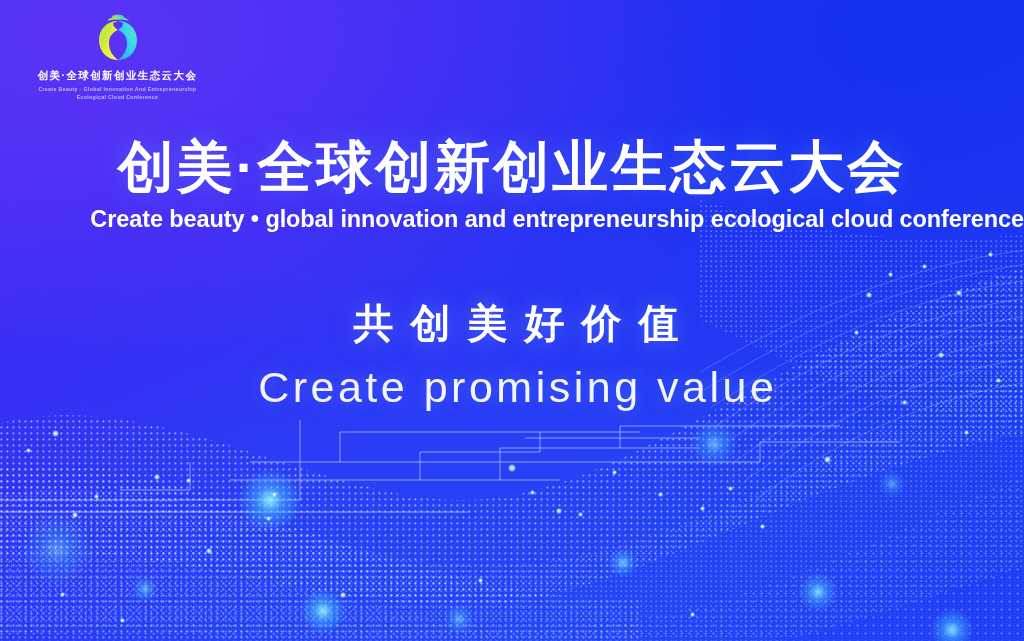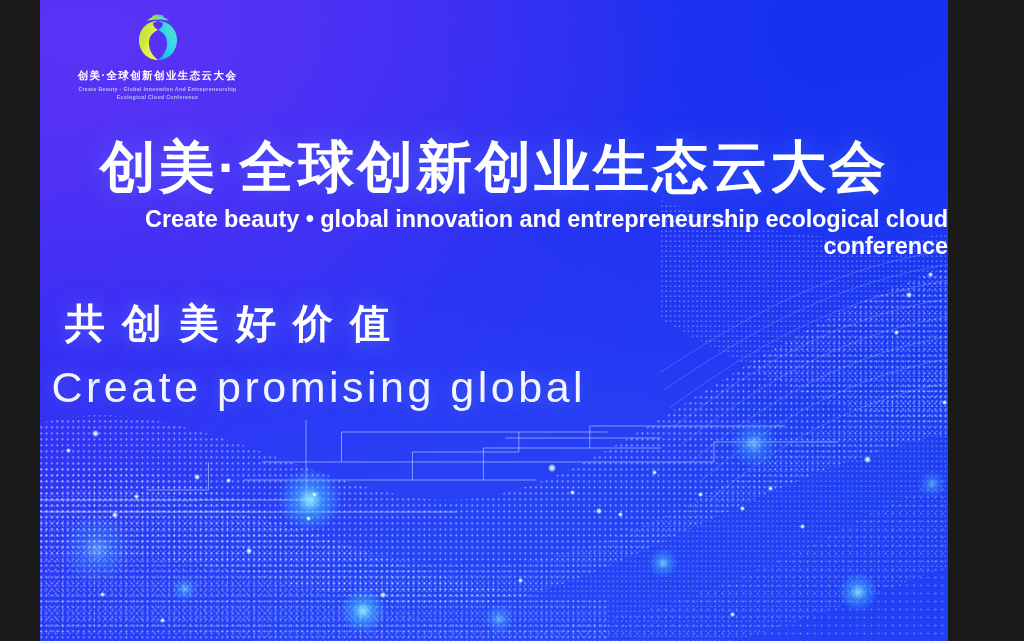--- a/index.html
+++ b/index.html
@@ -1,27 +1,26 @@
 <!DOCTYPE html>
 <html><head>
 <meta charset="utf-8">
 <style>
   html,body{margin:0;padding:0;background:#1a1a1a;}
   body{font-family:"Liberation Sans","DejaVu Sans",sans-serif;}
 
   #poster{
     position:relative;
-    width:908px;height:641px;
+    width:1024px;height:641px;
     overflow:hidden;
     background:
       radial-gradient(120% 90% at 6% 6%, #5a33f6 0%, rgba(90,51,246,0) 55%),
       radial-gradient(130% 110% at 92% 4%, #1330ef 0%, rgba(19,48,239,0) 60%),
       radial-gradient(100% 80% at 50% 100%, #2746f7 0%, rgba(39,70,247,0) 62%),
       linear-gradient(150deg, #4a2df3 0%, #3a2ef4 26%, #2a39f5 55%, #2040f3 78%, #1f3df2 100%);
-    margin-left: 40px;
   }
 
   
   .mesh{position:absolute;left:0;top:0;width:100%;height:100%;pointer-events:none;}
 
   .glow{
     position:absolute;border-radius:50%;
     background:radial-gradient(circle, rgba(160,255,255,.95) 0%, rgba(70,200,255,.55) 28%, rgba(60,150,255,0) 70%);
     pointer-events:none;
   }
@@ -52,21 +51,21 @@
     font-size:56px;font-weight:700;color:#ffffff;
     letter-spacing:3px;line-height:1.05;
     text-shadow:0 0 26px rgba(90,150,255,.45);
   }
   #title-en{
     font-size:23.5px;font-weight:700;color:#ffffff;
     letter-spacing:-0.1px;margin-top:9px;text-align:right;
   }
 
   
-  #slogan{position:absolute;left:8px;right:0;top:296px;}
+  #slogan{position:absolute;left:8px;right:0;top:296px;text-align:center;}
   #slogan-cn{
     font-size:40px;font-weight:700;color:#ffffff;
     letter-spacing:17px;text-indent:17px;
     text-shadow:0 0 22px rgba(110,170,255,.5);
   }
   #slogan-en{
     font-size:43px;font-weight:300;color:#f2f5ff;
     letter-spacing:3.5px;text-indent:3.5px;margin-top:12px;
     text-shadow:0 0 18px rgba(120,180,255,.35);
   }
@@ -251,16 +250,16 @@
     <div class="logo-en" style="margin-top:0;">Ecological Cloud Conference</div>
   </div>
 
   <div id="headline">
     <div id="title-cn">创美·全球创新创业生态云大会</div>
     <div id="title-en">Create beauty • global innovation and entrepreneurship ecological cloud conference</div>
   </div>
 
   <div id="slogan">
     <div id="slogan-cn">共创美好价值</div>
-    <div id="slogan-en">Create promising global</div>
+    <div id="slogan-en">Create promising value</div>
   </div>
 
 </div>
 
 </body></html>

